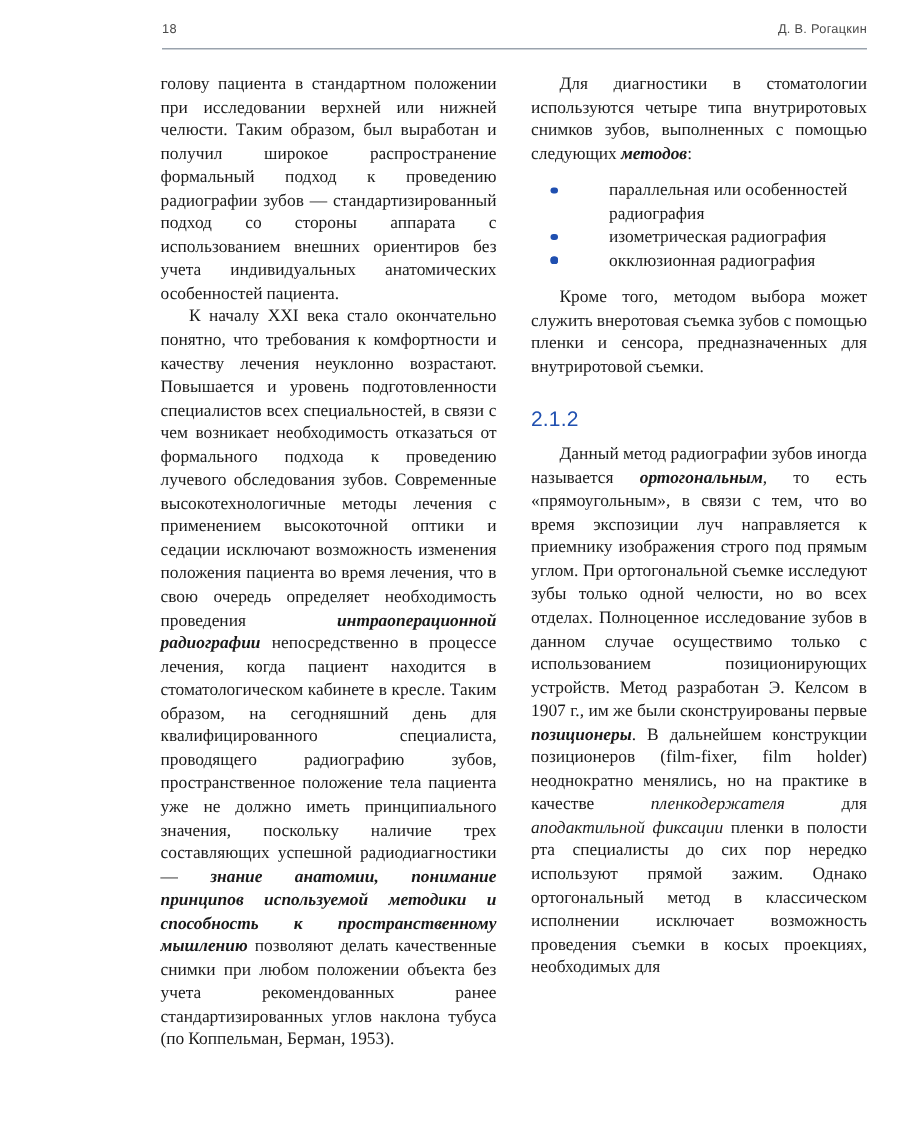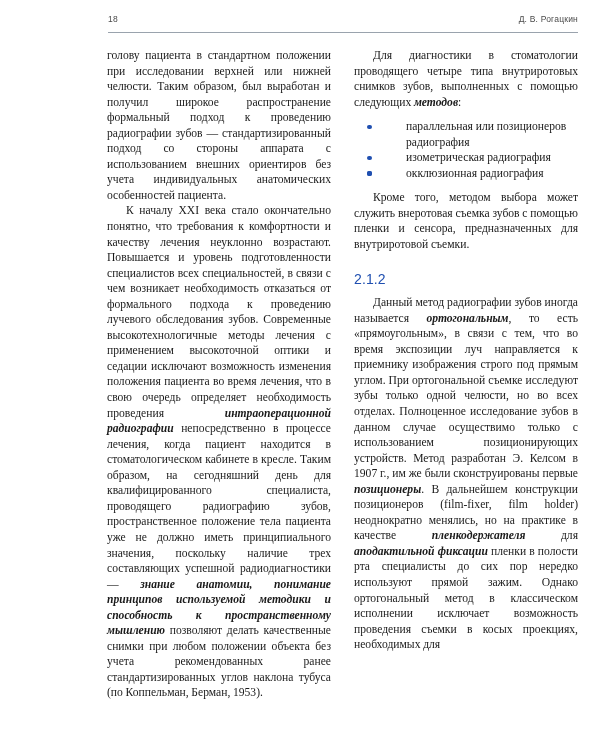--- a/index.html
+++ b/index.html
@@ -86,21 +86,21 @@
   p.body + p.body {
     margin-top: 0;
   }
 
   b.bi {
     font-weight: bold;
     font-style: italic;
   }
   i.it {
     font-style: italic;
-    font-weight: bold;
+    font-weight: normal;
   }
 
   
   ul.bullets {
     margin: 9px 0 9px 0;
     padding: 0;
     list-style: none;
   }
   ul.bullets li {
     position: relative;
@@ -162,27 +162,27 @@
 
       <p class="body">
         <span>К началу XXI века стало окончательно понятно, что требования к комфортности и качеству лечения неуклонно возрастают. Повышается и уровень подготовленности специалистов всех специальностей, в связи с чем возникает необходимость отказаться от формального подхода к проведению лучевого обследования зубов. Современные высокотехнологичные методы лечения с применением высокоточной оптики и седации исключают возможность изменения положения пациента во время лечения, что в свою очередь определяет необходимость проведения </span><b class="bi">интраоперационной радиографии</b><span> непосредственно в процессе лечения, когда пациент находится в стоматологическом кабинете в кресле. Таким образом, на сегодняшний день для квалифицированного специалиста, проводящего радиографию зубов, пространственное положение тела пациента уже не должно иметь принципиального значения, поскольку наличие трех составляющих успешной радиодиагностики — </span><b class="bi">знание анатомии, понимание принципов используемой методики и способность к пространственному мышлению</b><span> позволяют делать качественные снимки при любом положении объекта без учета рекомендованных ранее стандартизированных углов наклона тубуса (по Коппельман, Берман, 1953).</span>
       </p>
 
     </div>
 
     <div class="col">
 
       <p class="body">
-        <span>Для диагностики в стоматологии проводящего четыре типа внутриротовых снимков зубов, выполненных с помощью следующих </span><b class="bi">методов</b><span>:</span>
+        <span>Для диагностики в стоматологии используются четыре типа внутриротовых снимков зубов, выполненных с помощью следующих </span><b class="bi">методов</b><span>:</span>
       </p>
 
       <ul class="bullets">
         <li>
           <span class="dot"></span>
-          <span>параллельная или позиционеров радиография</span>
+          <span>параллельная или особенностей радиография</span>
         </li>
         <li>
           <span class="dot"></span>
           <span>изометрическая радиография</span>
         </li>
         <li>
           <span class="dot"></span>
         </li>
         <li>
           <span class="dot"></span>

